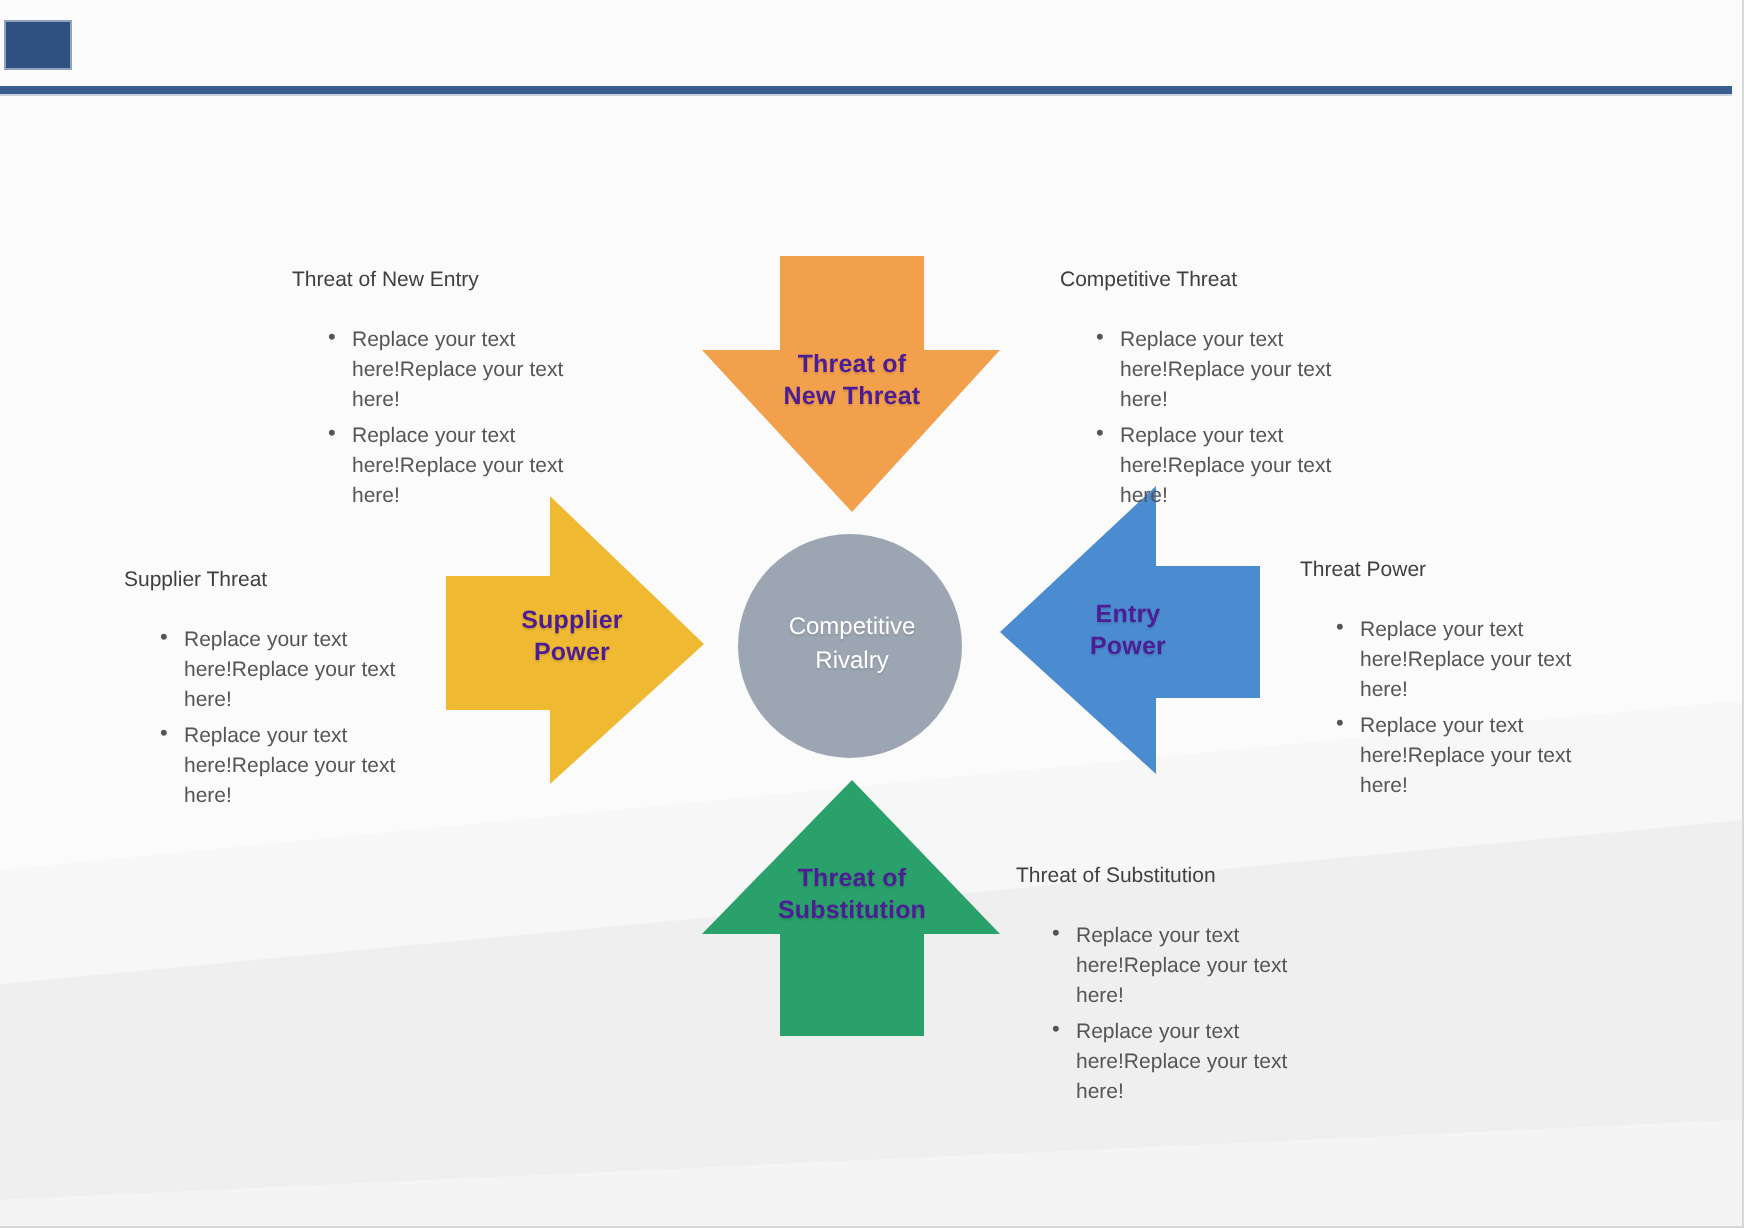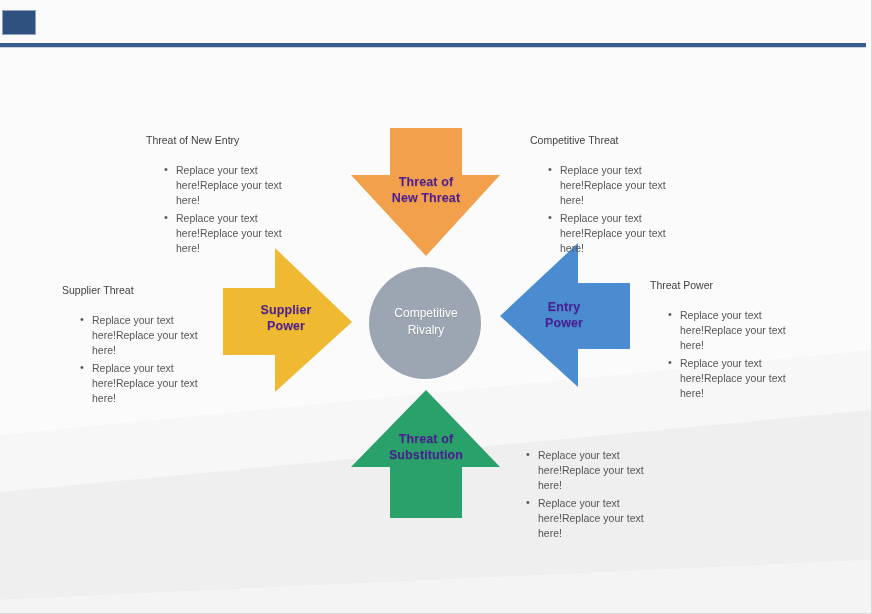--- a/index.html
+++ b/index.html
@@ -207,19 +207,20 @@
 
   <div class="note note-bp">
     <div class="note-title">Threat Power</div>
     <ul>
       <li>Replace your text here!Replace your text here!</li>
       <li>Replace your text here!Replace your text here!</li>
     </ul>
   </div>
 
   <div class="note note-tos">
+    <div class="note-title">Threat of Substitution</div>
     <ul>
       <li>Replace your text here!Replace your text here!</li>
       <li>Replace your text here!Replace your text here!</li>
     </ul>
   </div>
 
 </div>
 
 </body></html>

